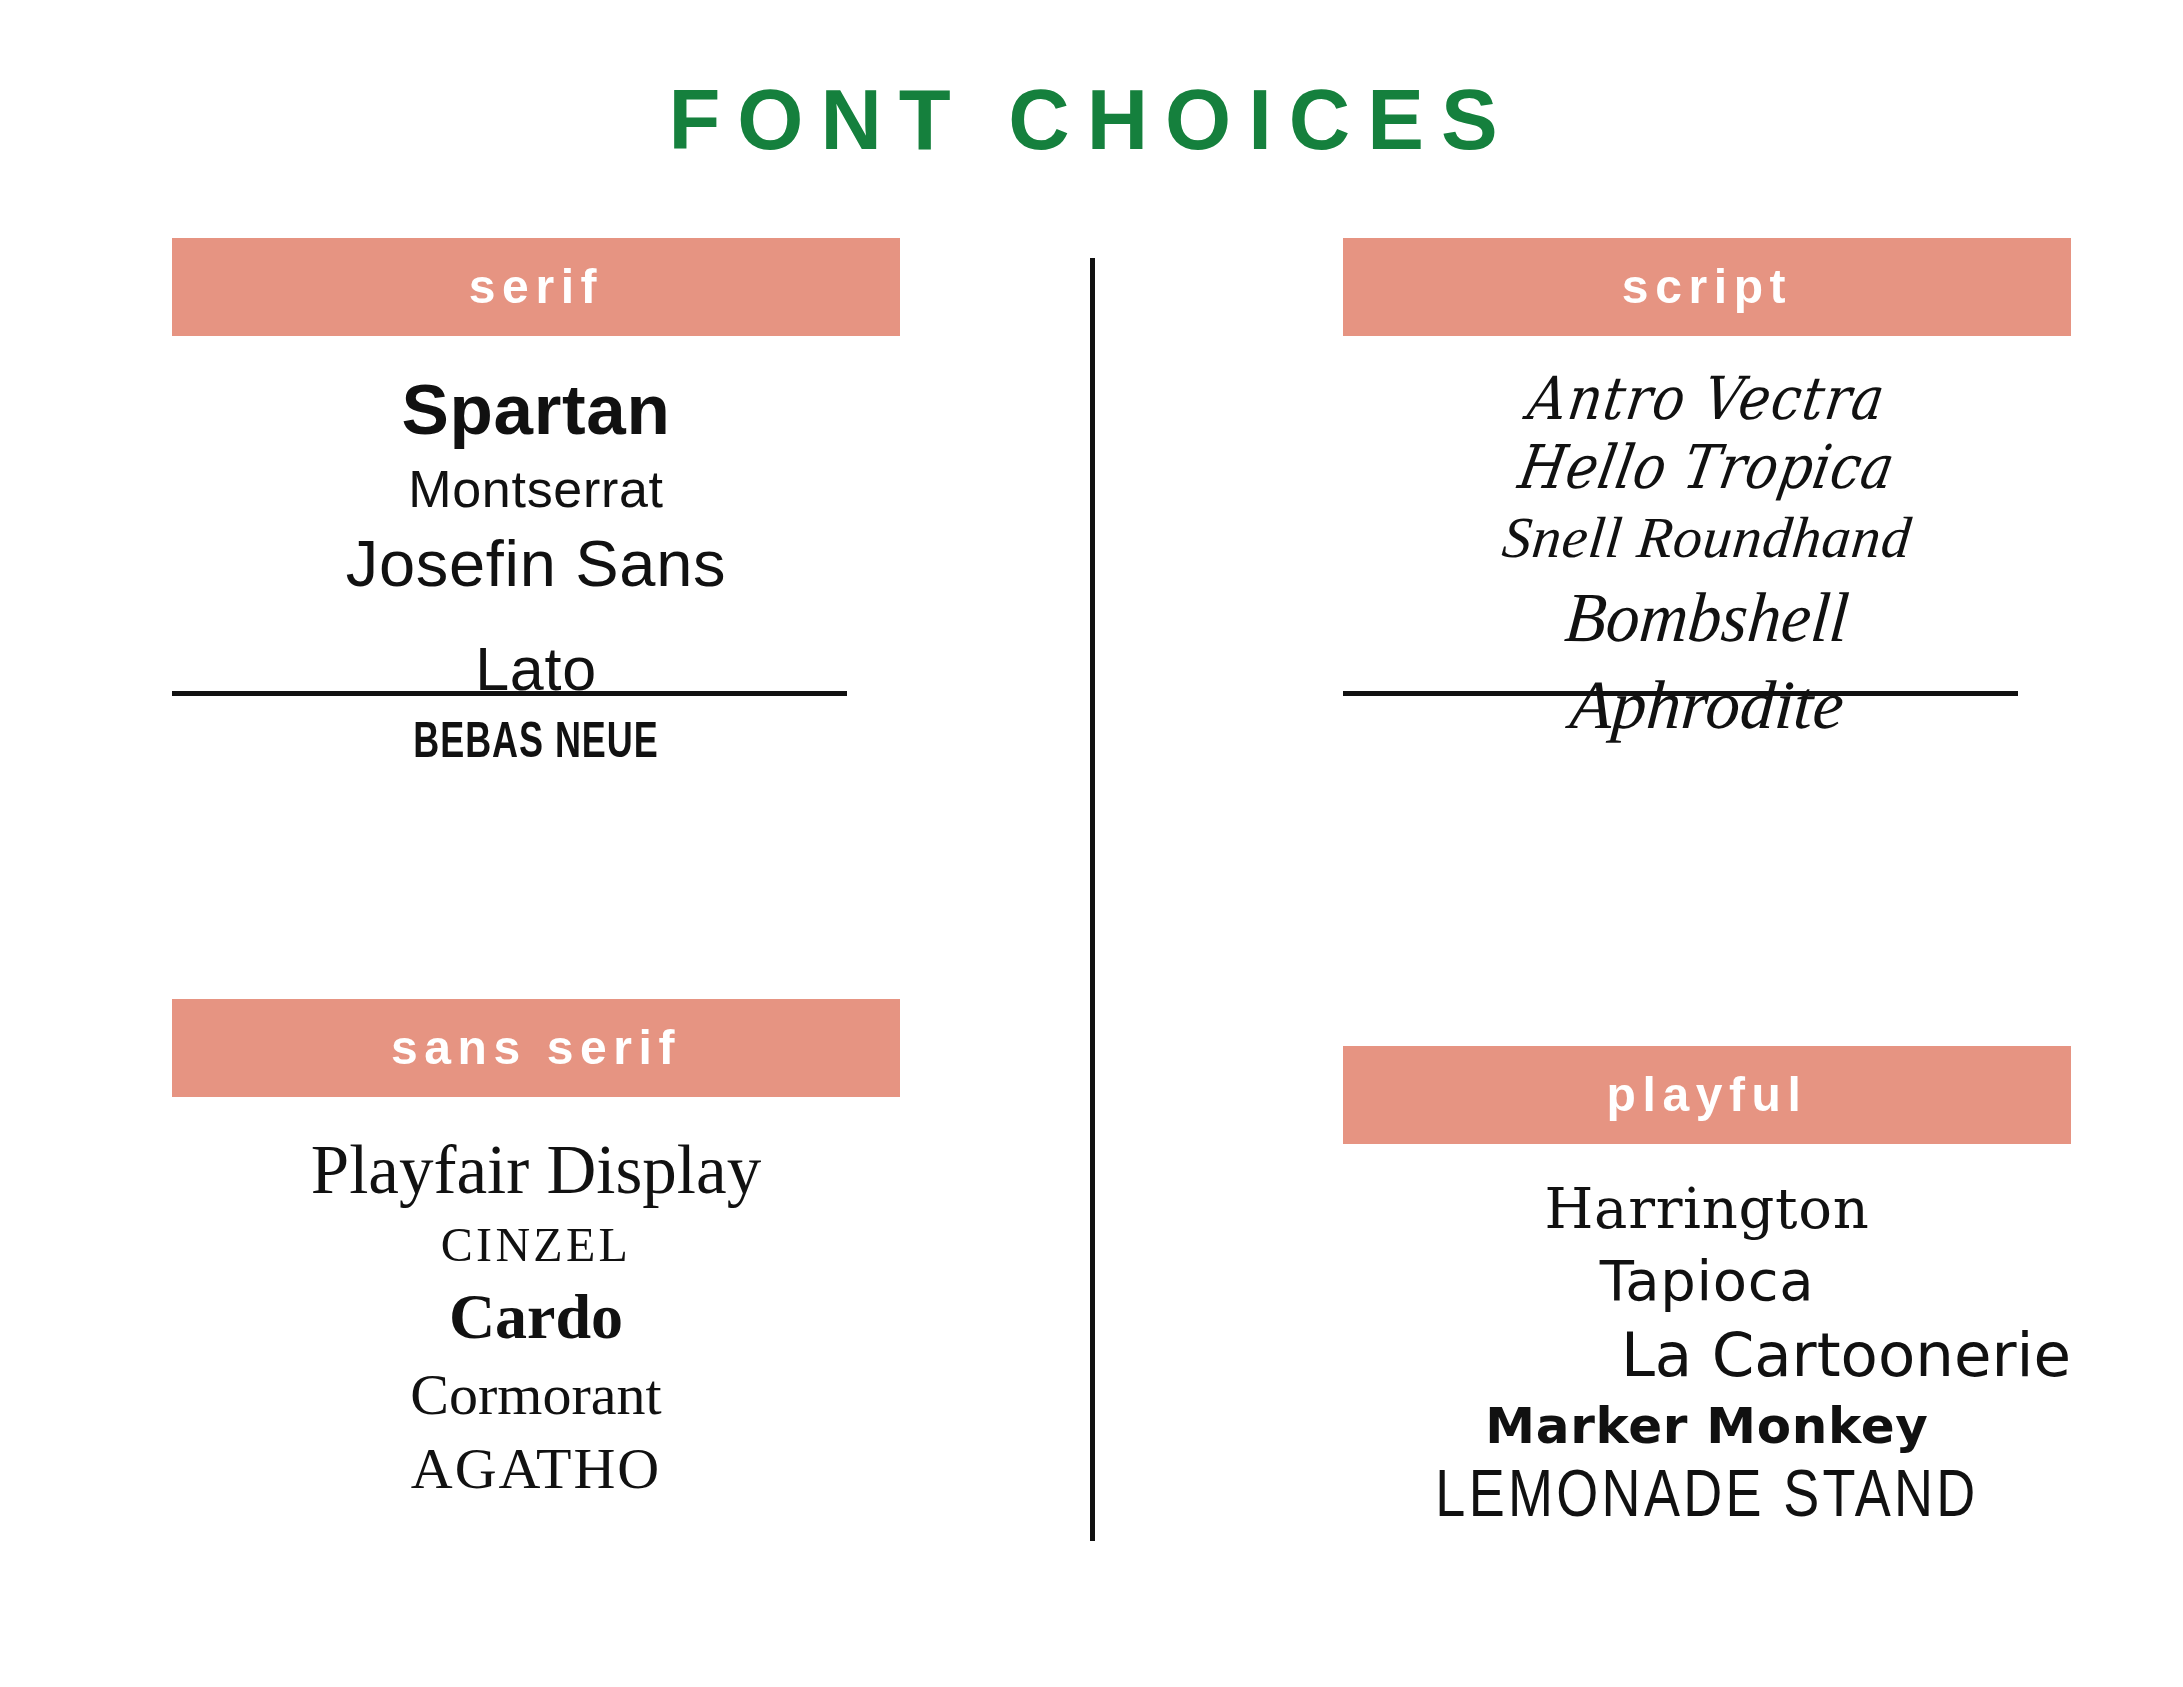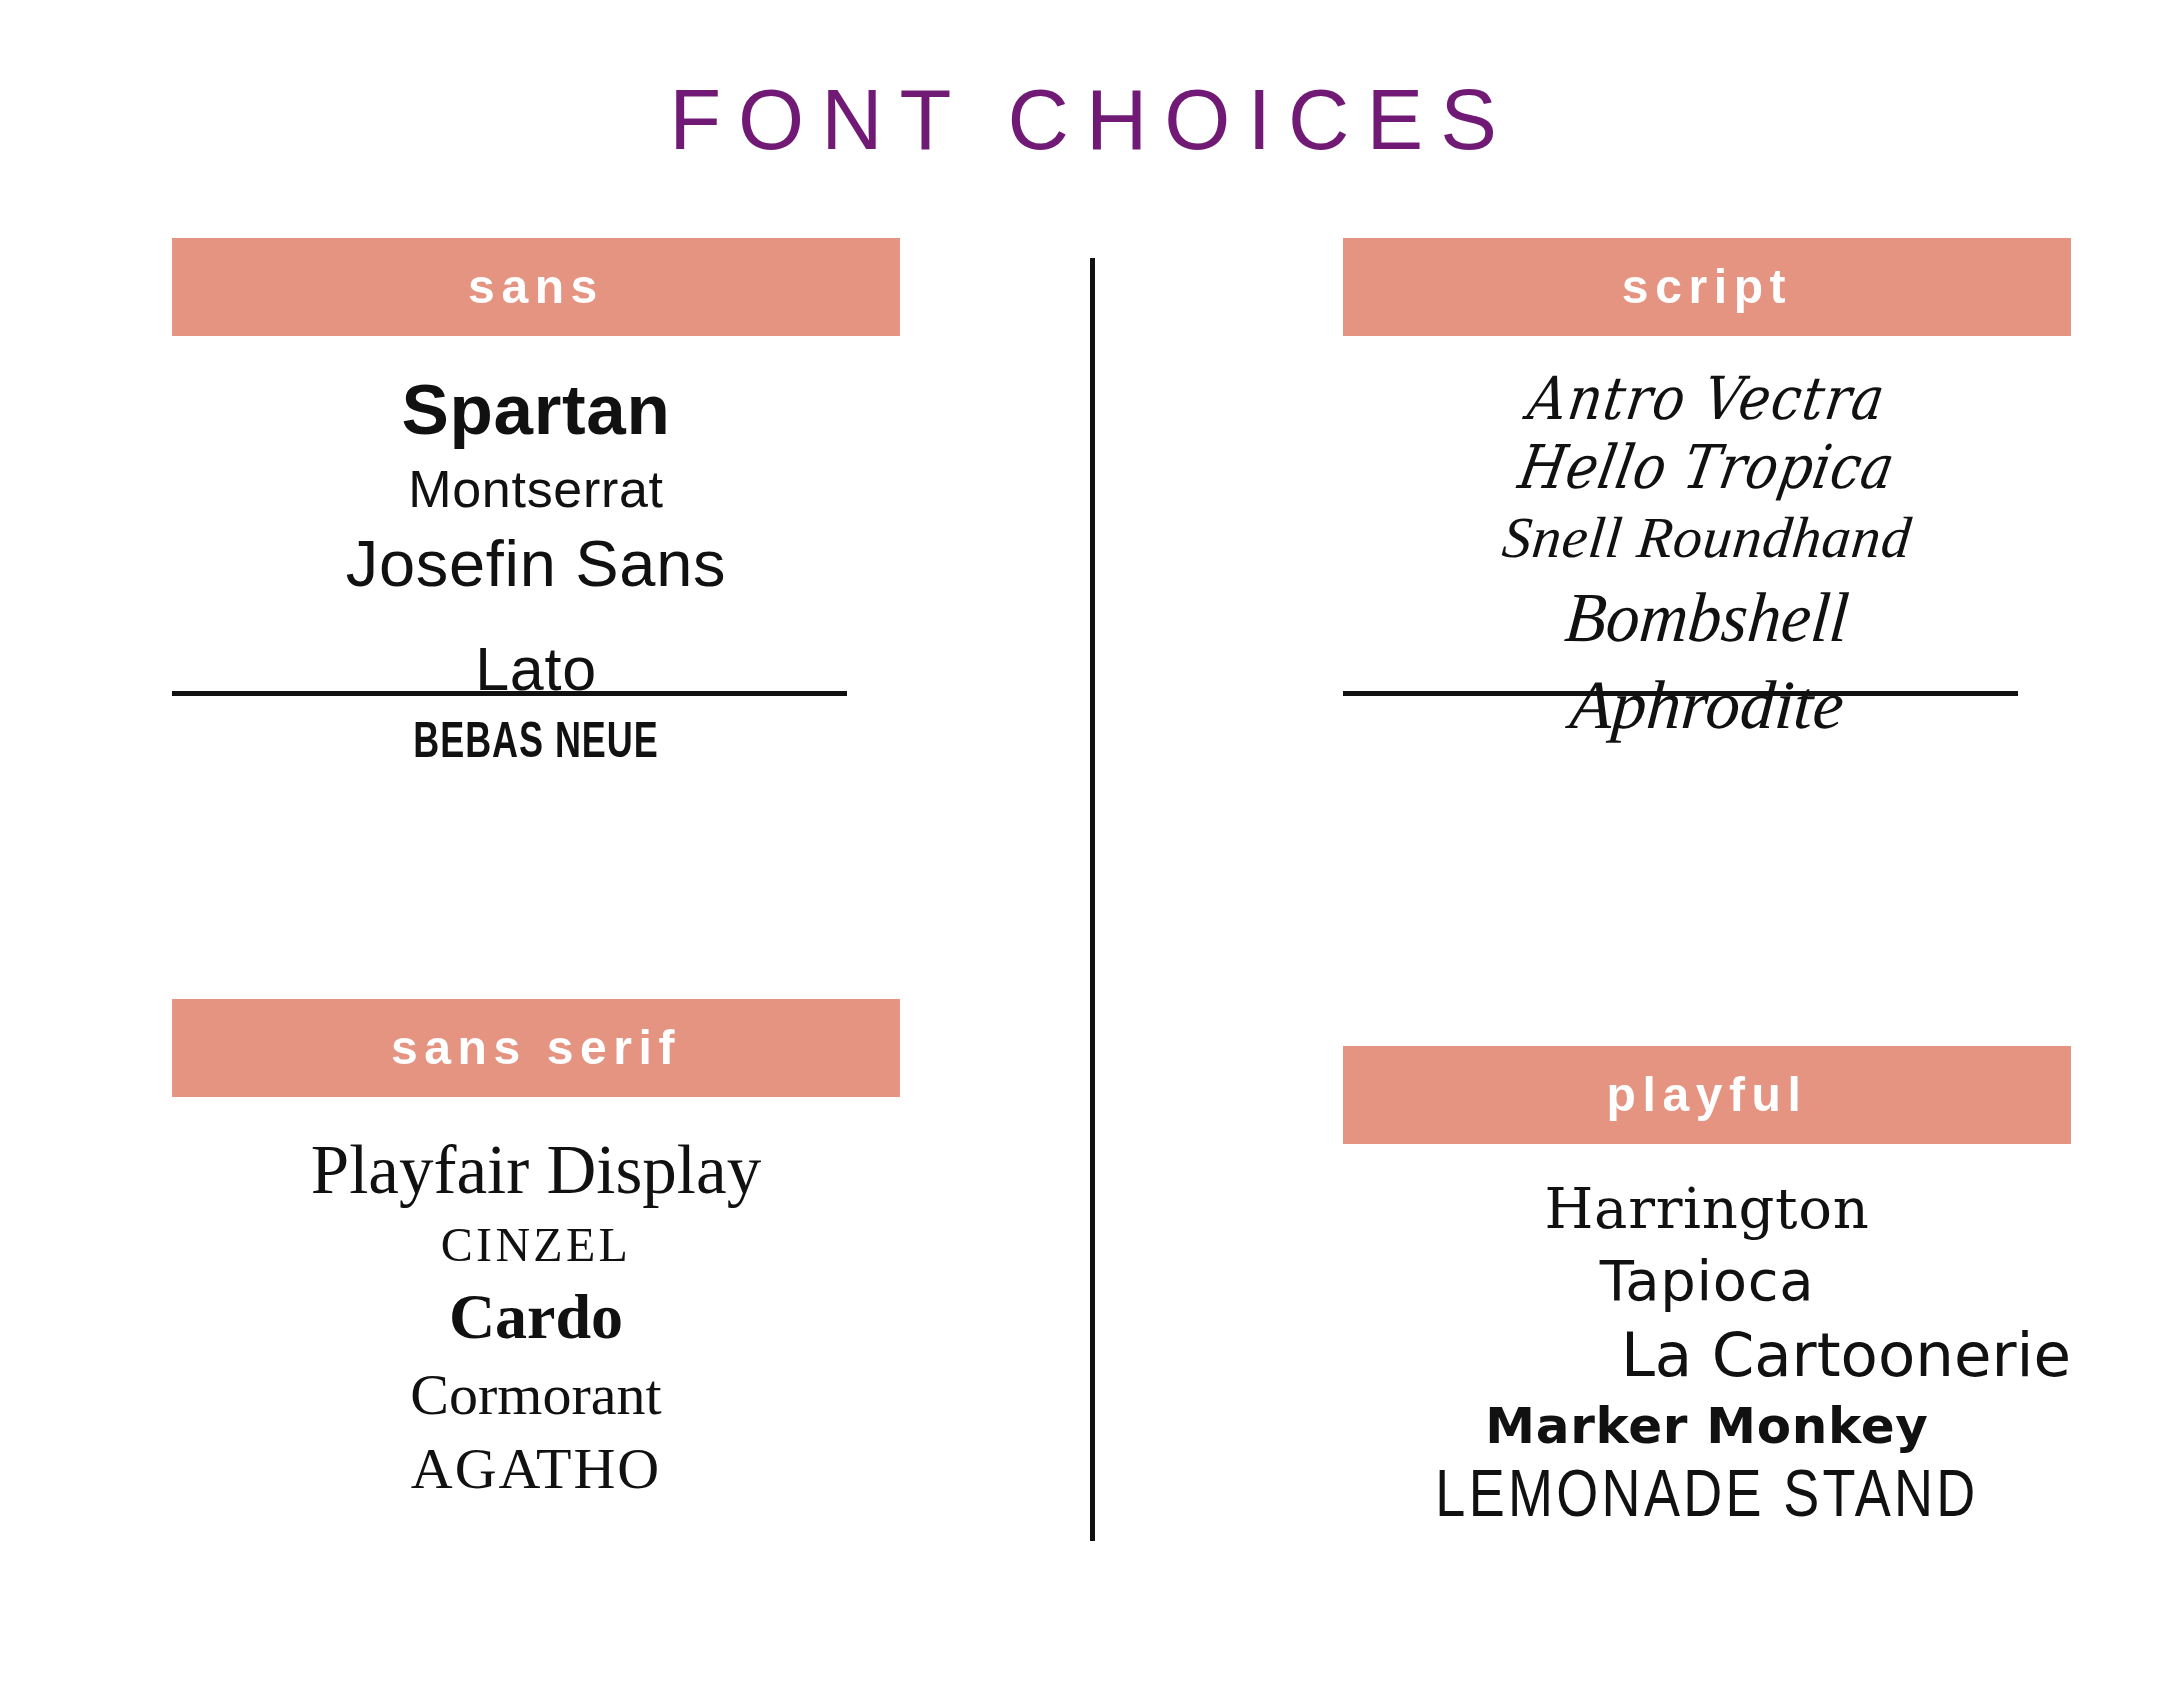--- a/index.html
+++ b/index.html
@@ -20,24 +20,24 @@
     position: relative;
     width: 2183px;
     height: 1687px;
     box-sizing: border-box;
   }
 
   
   .title {
     text-align: center;
     font-family: "Liberation Sans", sans-serif;
-    font-weight: 400;
+    font-weight: 700;
     font-size: 85px;
     letter-spacing: 17px;
-    color: #701a75;
+    color: #15803d;
     padding-top: 73px;
     margin: 0;
     line-height: 1.1;
   }
 
   
   .grid {
     position: absolute;
     top: 218px;
     left: 0;
@@ -151,21 +151,21 @@
   <div class="v-divider"></div>
   <div class="h-rule rule-left"></div>
   <div class="h-rule rule-right"></div>
 
   <div class="grid">
 
     <div class="col col-left">
 
       <section class="block block-serif">
         <div class="cat-banner">
-          <span class="cat-label">sans</span>
+          <span class="cat-label">serif</span>
         </div>
         <ul class="font-list">
           <li class="s1">Spartan</li>
           <li class="s2">Montserrat</li>
           <li class="s3">Josefin Sans</li>
           <li class="s4">Lato</li>
           <li>
               <span class="s5">BEBAS NEUE</span>
             </li>
         </ul>

